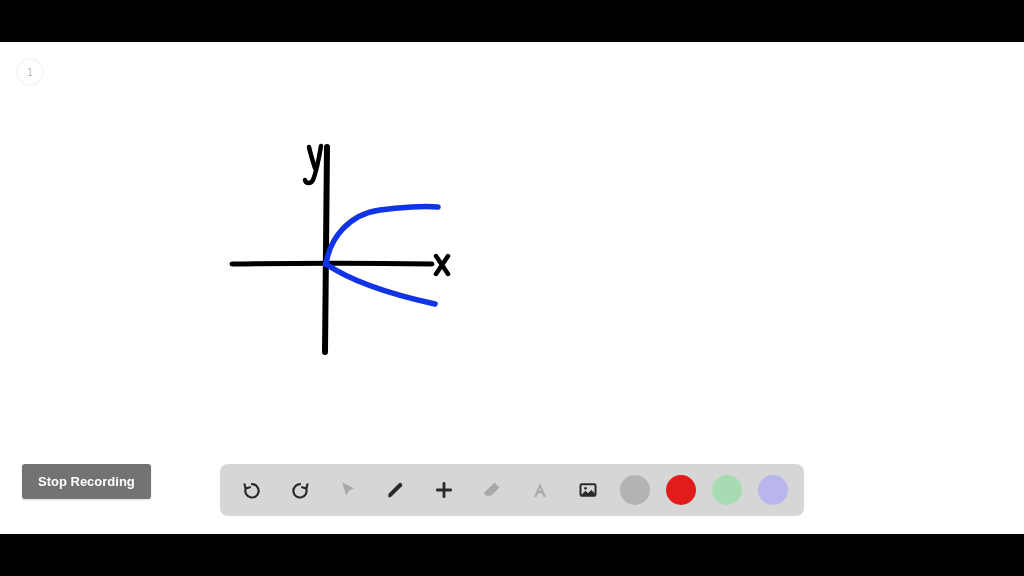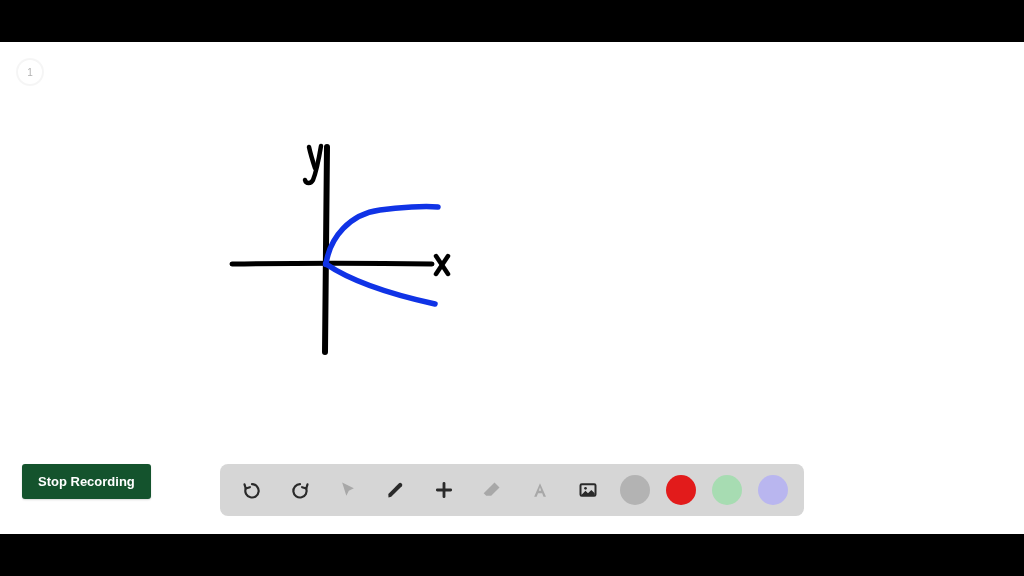--- a/index.html
+++ b/index.html
@@ -47,21 +47,21 @@
 
   .canvas-area {
     position: absolute;
     inset: 0;
   }
 
   .stop-button {
     position: absolute;
     left: 22px;
     bottom: 35px;
-    background: #14532d;
+    background: #737373;
     color: #fff;
     border: none;
     padding: 10px 16px;
     font-size: 13px;
     font-weight: 600;
     border-radius: 3px;
     cursor: pointer;
     box-shadow: 0 1px 2px rgba(0,0,0,0.15);
   }
 

